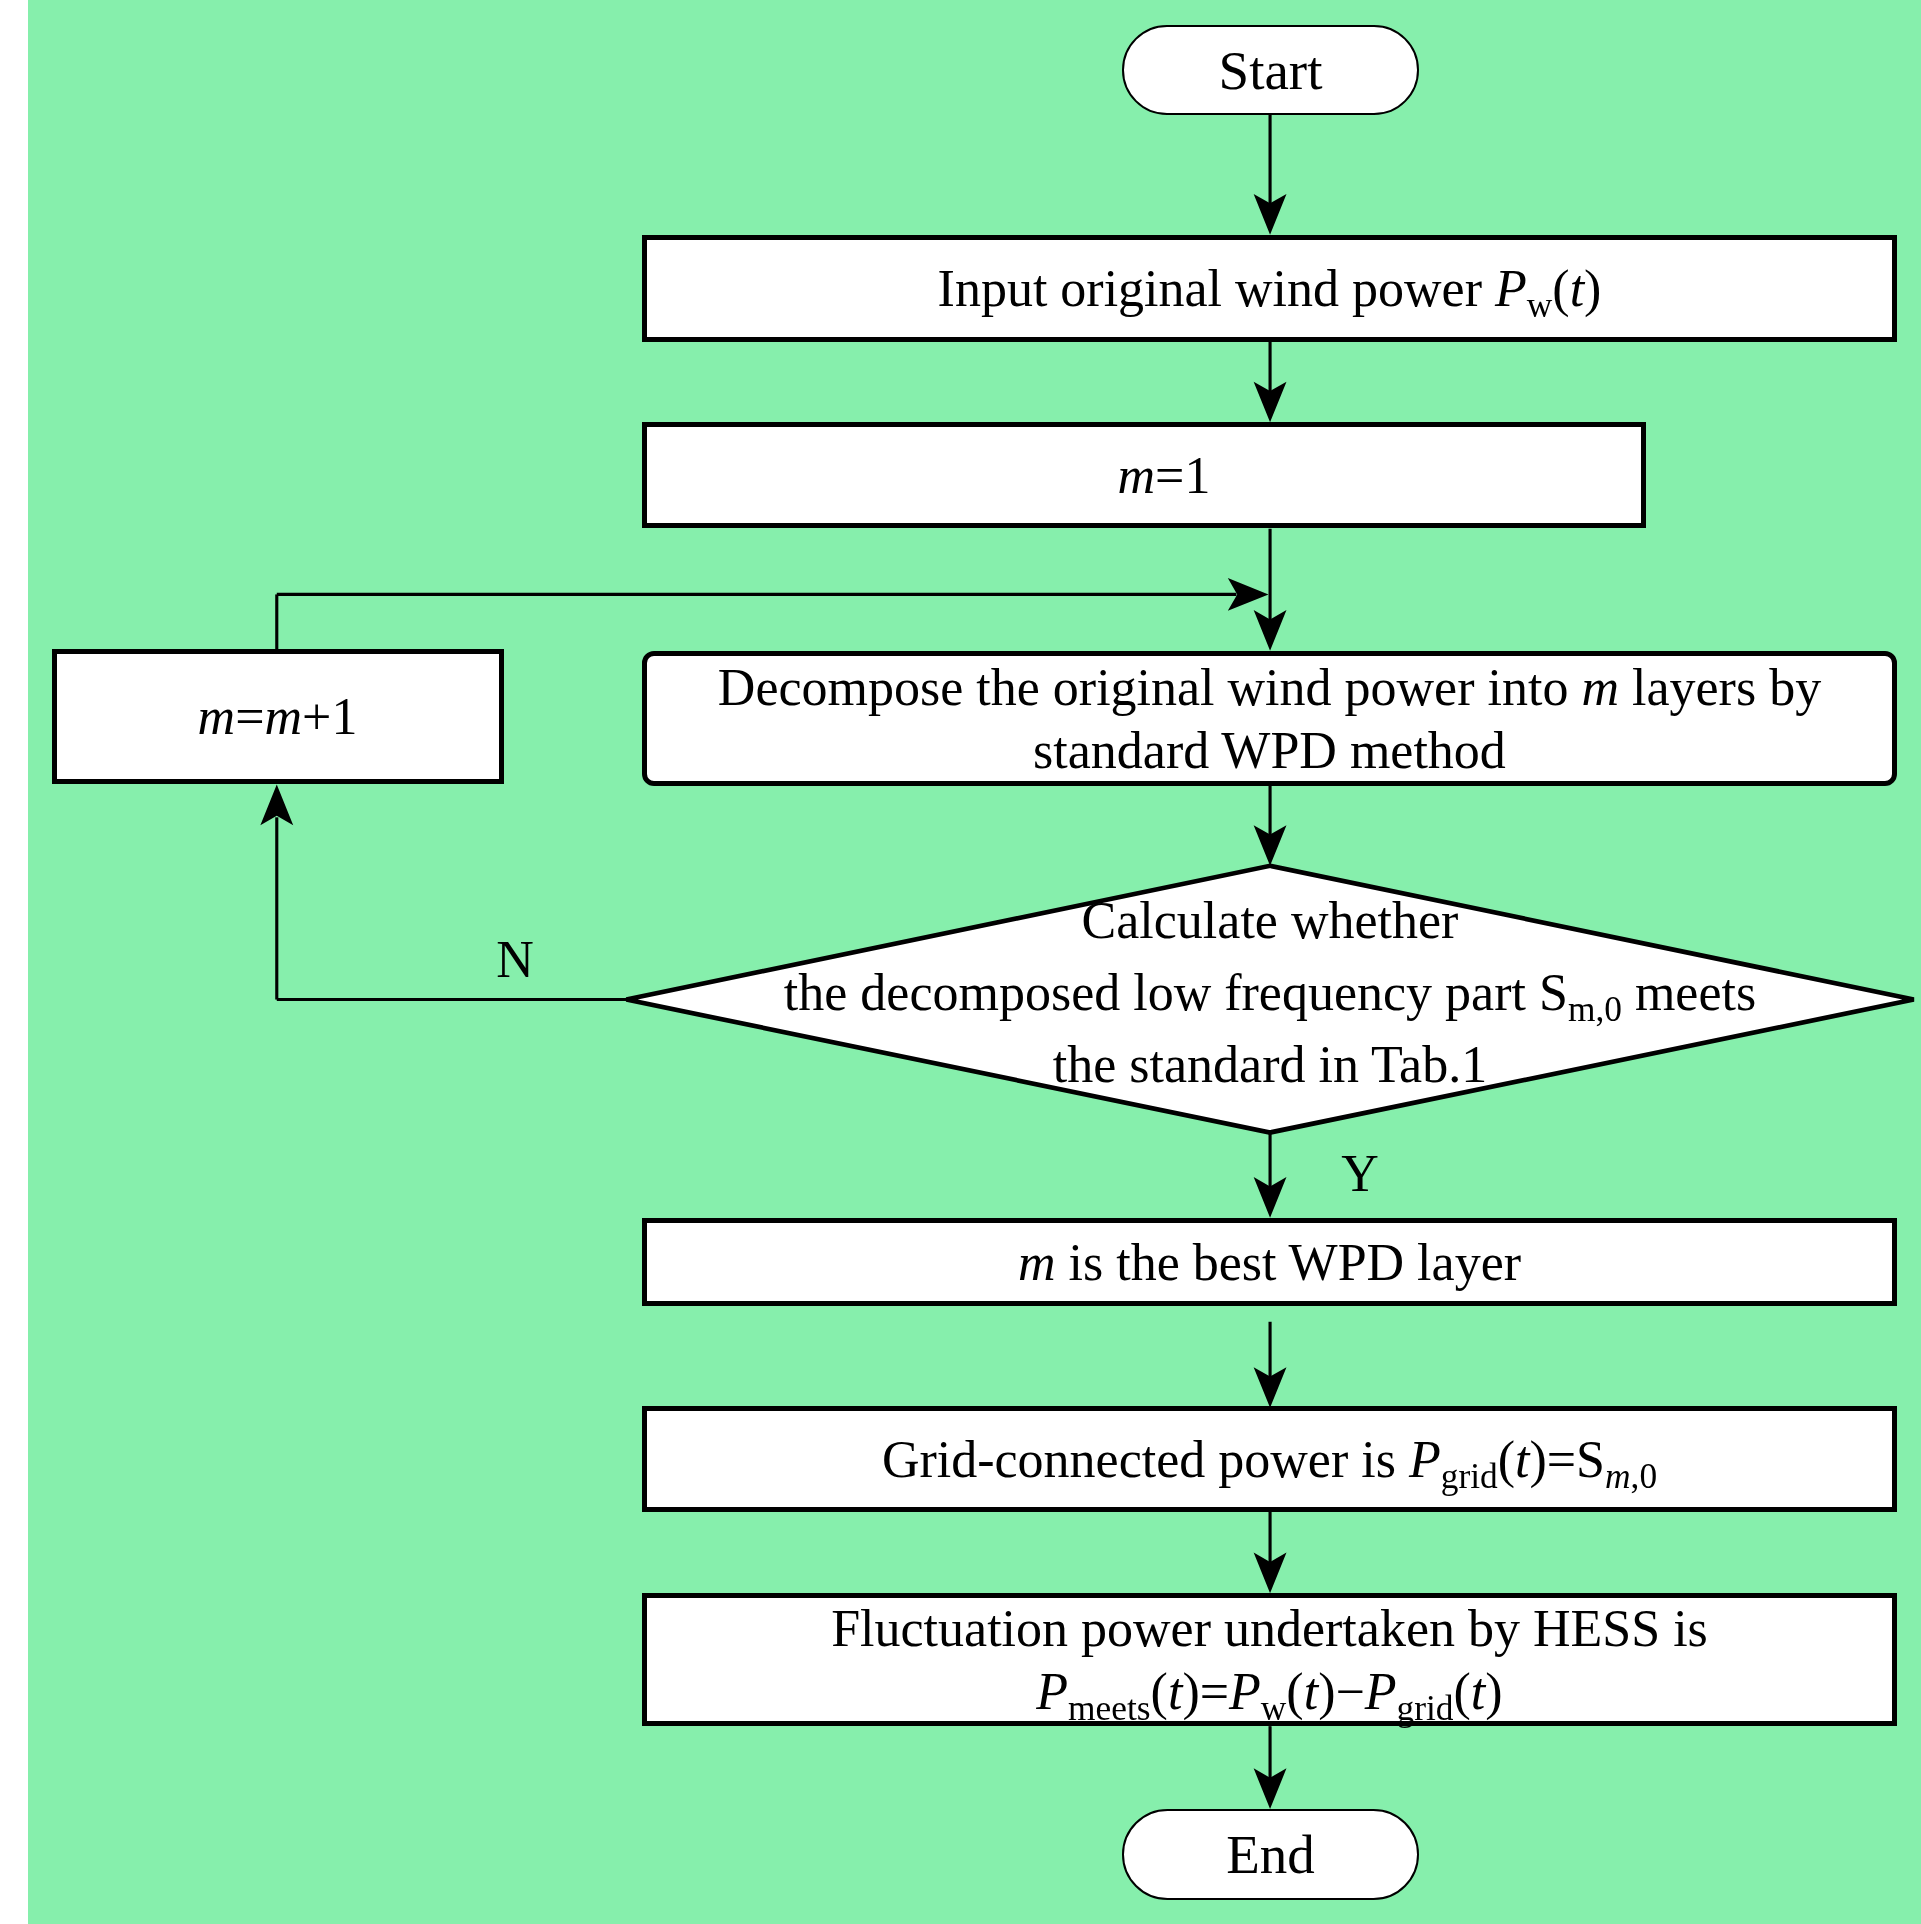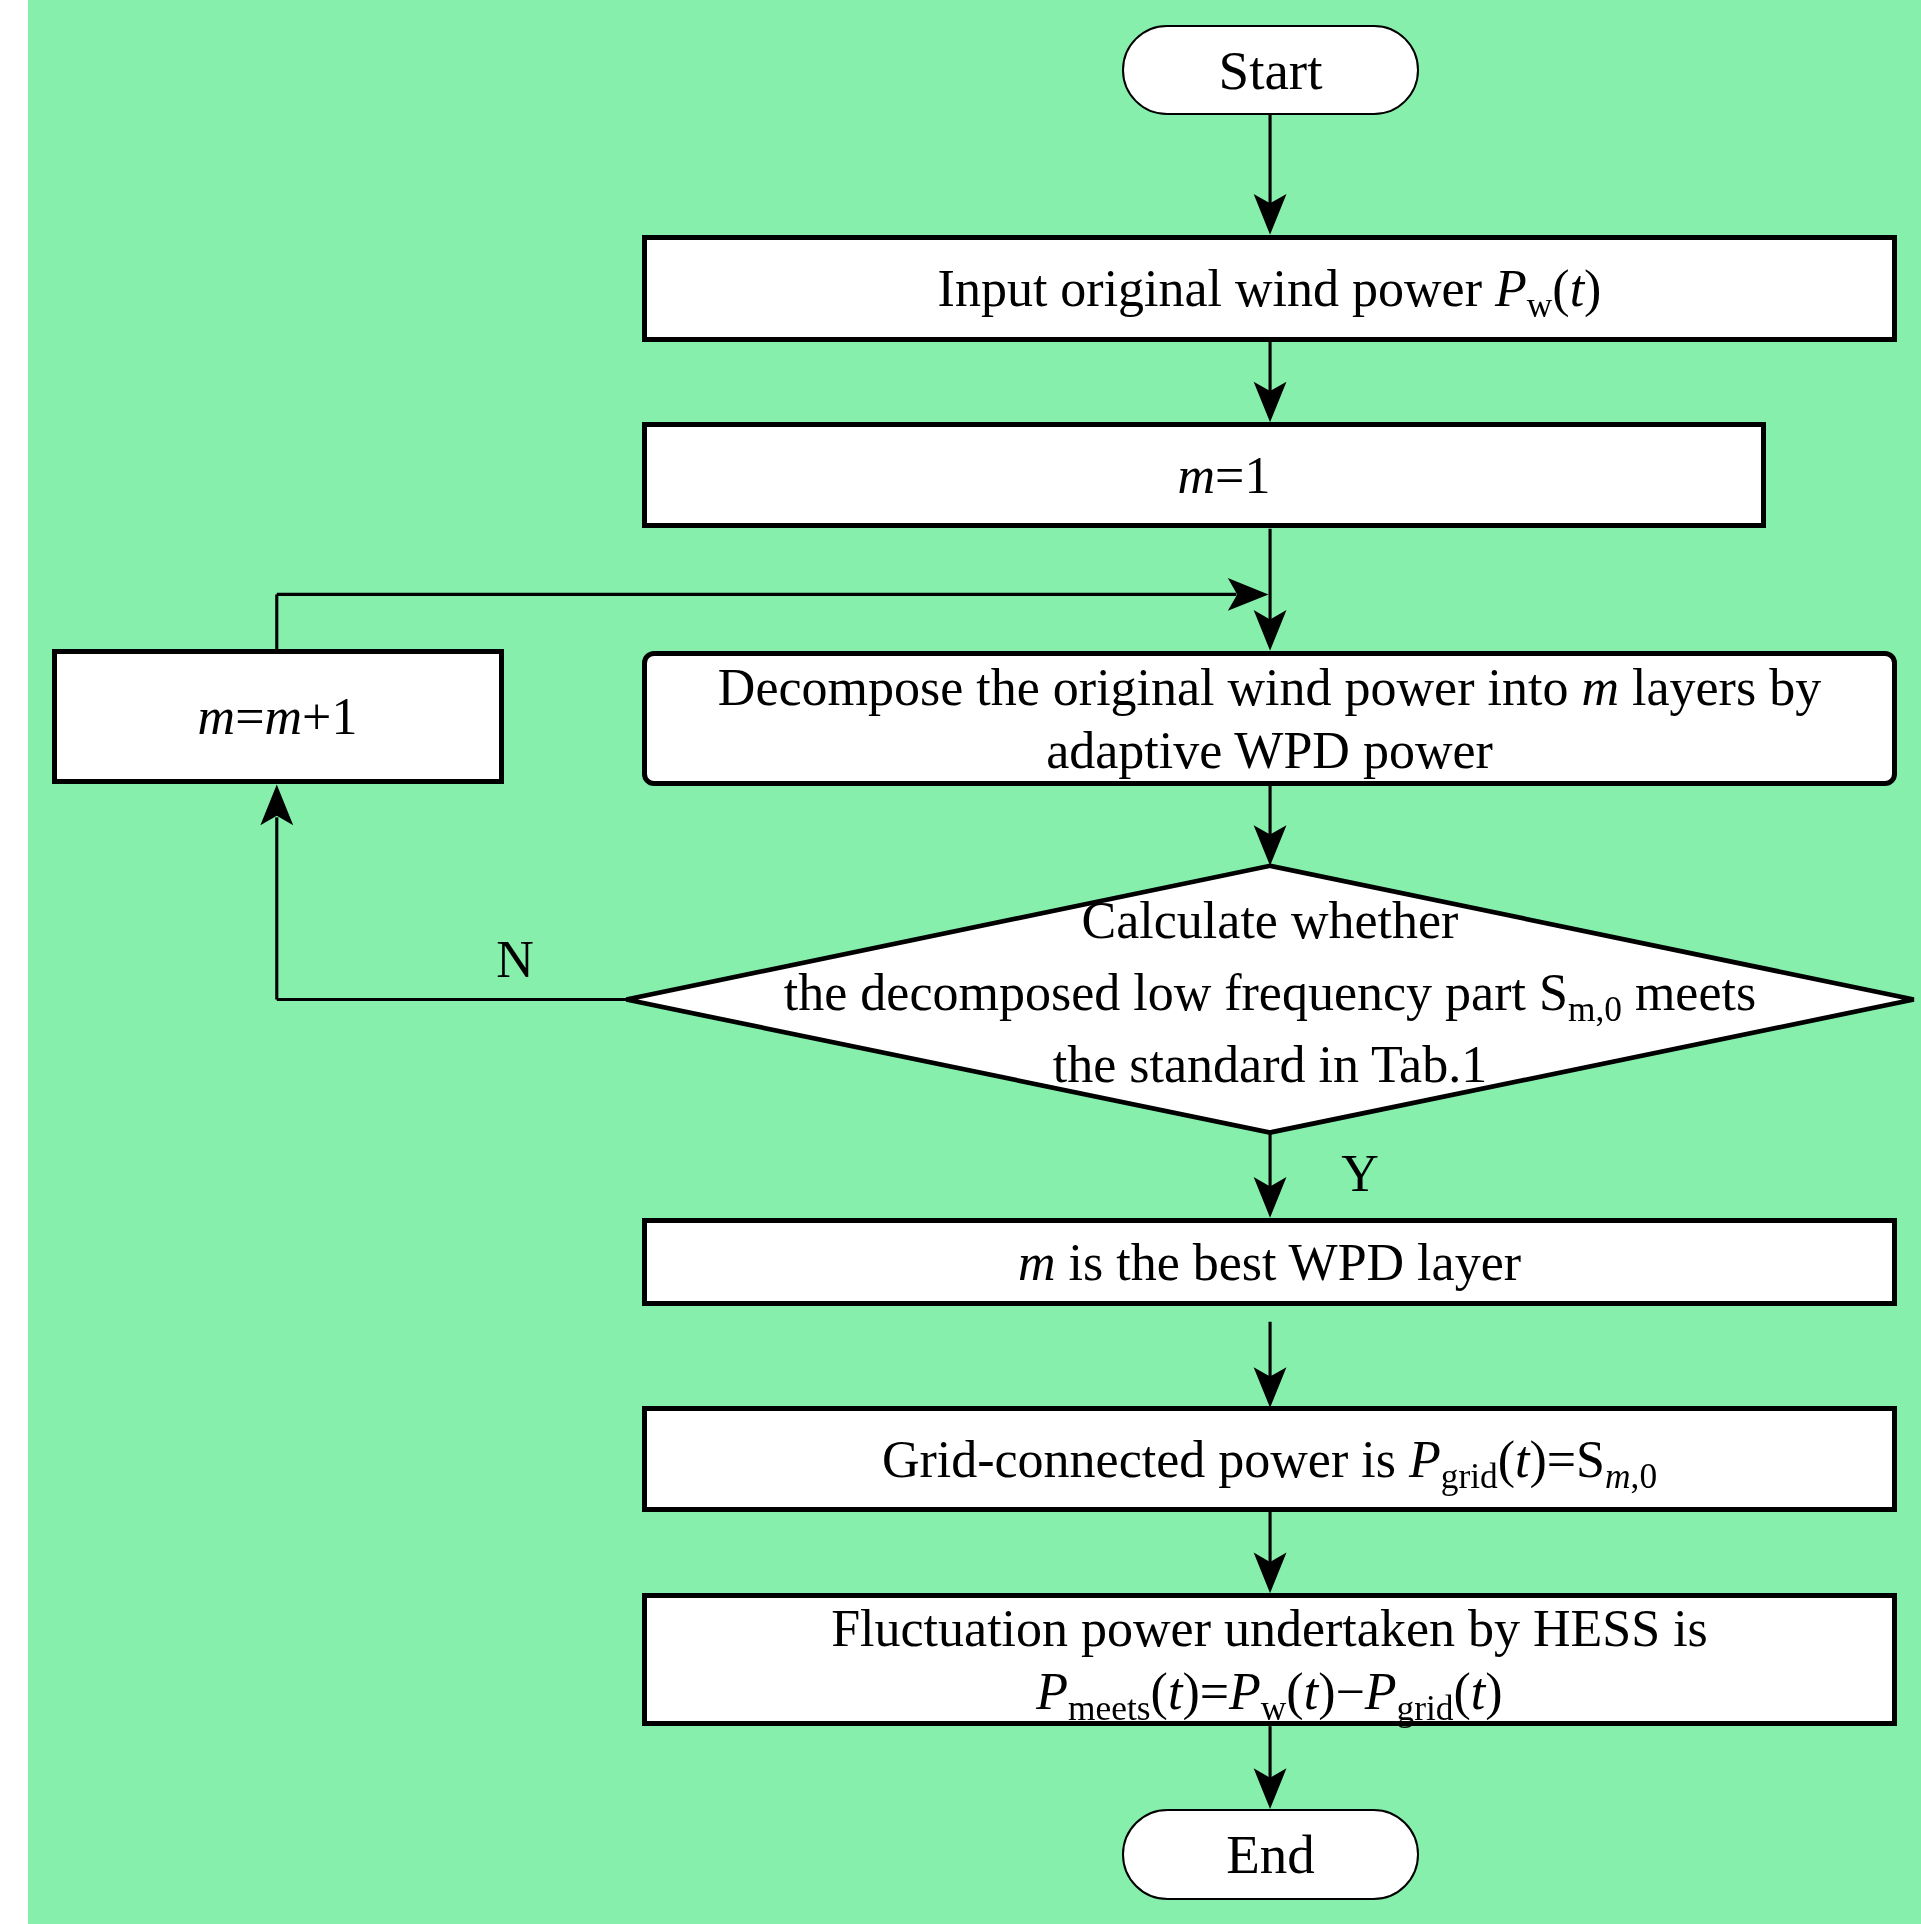--- a/index.html
+++ b/index.html
@@ -33,21 +33,21 @@
     background:transparent;
   }
   .flabel{
     position:absolute;width:78px;height:63px;
     display:flex;align-items:center;justify-content:center;
     font-size:52px;
   }
   
   #n-start{left:1094px;top:25px;width:297px;height:90px;}
   #n-input{left:614px;top:235px;width:1255px;height:107px;}
-  #n-initm{left:614px;top:422px;width:1124px;height:106px;padding-left:40px;}
+  #n-initm{left:614px;top:422px;width:1004px;height:106px;padding-left:40px;}
   #n-decomp{left:614px;top:651px;width:1255px;height:135px;border-radius:12px;}
   #n-incm{left:23.5px;top:649px;width:452px;height:135px;}
   #n-best{left:614px;top:1218px;width:1255px;height:88px;}
   #n-grid{left:614px;top:1406px;width:1255px;height:106px;}
   #n-hess{left:614px;top:1593px;width:1255px;height:133px;}
   #n-end{left:1094px;top:1809px;width:297px;height:91px;}
   #lbl-n{left:448px;top:928px;}
   #lbl-y{left:1293px;top:1142px;}
 </style>
 </head>
@@ -93,21 +93,21 @@
     <span>Input original wind power <i>P</i><sub>w</sub>(<i>t</i>)</span>
   </div>
 
   <div class="box" id="n-initm">
     <span><i>m</i>=1</span>
   </div>
 
   <div class="box" id="n-decomp">
     <div>
       <div>Decompose the original wind power  into <i>m</i> layers by</div>
-      <div>adaptive WPD power</div>
+      <div>standard WPD method</div>
     </div>
   </div>
 
   <div class="box" id="n-incm">
     <span><i>m</i>=<i>m</i>+1</span>
   </div>
 
   <div class="dtext">
     <div>Calculate whether</div>
     <div>the decomposed low frequency part S<sub>m,0</sub> meets</div>

